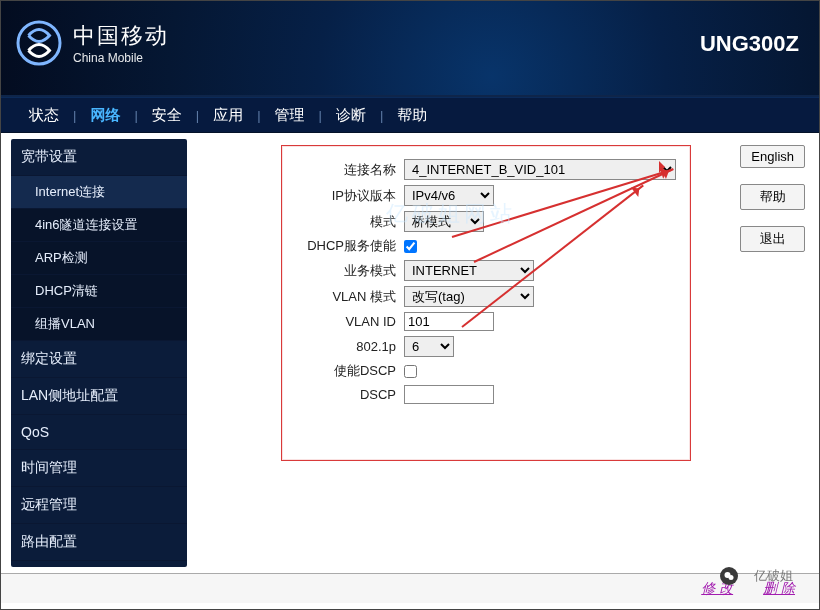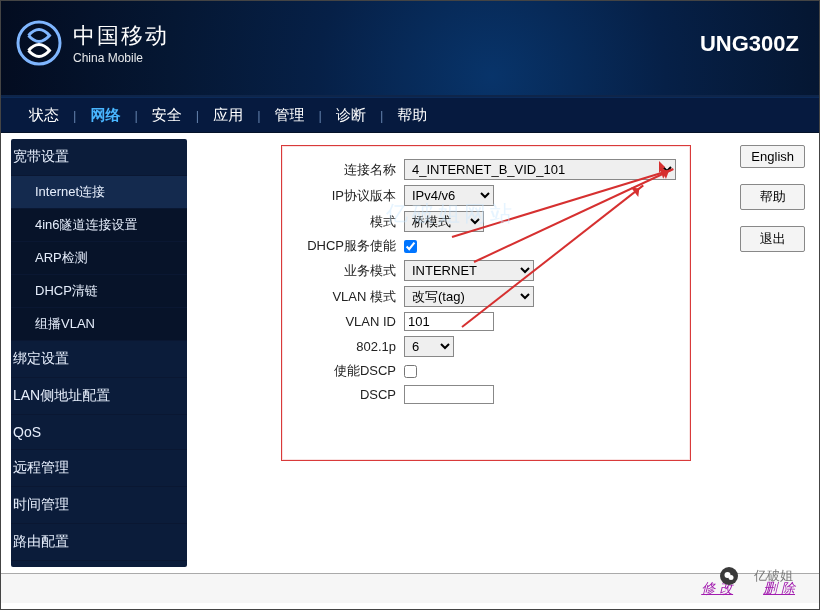--- a/index.html
+++ b/index.html
@@ -31,21 +31,21 @@
     display: flex; align-items: center;
     padding: 0 14px;
     border-top: 1px solid #0b2a59;
     border-bottom: 1px solid #041229;
   }
   .navbar .item { color: #fff; padding: 0 14px; font-size: 15px; cursor: pointer; text-align:center; }
   .navbar .sep { color: #5f7da8; }
   .navbar .item.active { color: #49b6ff; font-weight: bold; }
   .body { display: flex; padding: 6px 10px; gap: 10px; height: 440px; }
   .sidebar { width: 176px; background: #0b1c3a; border-radius: 2px; padding-bottom:8px; }
-  .sidecat { color: #e6eefc; font-size:14px; padding: 9px 2px; border-bottom: 1px solid #0a1732; cursor:pointer; }
+  .sidecat { color: #e6eefc; font-size:14px; padding: 9px 10px; border-bottom: 1px solid #0a1732; cursor:pointer; }
   .subitem { color: #e6eefc; background:#071329; font-size:13px; padding: 7px 10px 7px 24px; border-bottom: 1px solid #0a1732; cursor:pointer; }
   .subitem.active { background: #142a4e; }
   .main { flex:1; position: relative; }
   .panel {
     position: absolute; left: 84px; top: 6px; width: 410px; height: 316px;
     border: 1.5px solid #d93a3a;
     background: #fff;
     box-shadow: 0 0 0 1px rgba(217,58,58,.15) inset;
     padding: 8px 14px 8px 24px;
   }
@@ -116,22 +116,22 @@
   <div class="sidebar">
     <div class="sidecat">宽带设置</div>
     <div class="subitem active">Internet连接</div>
     <div class="subitem">4in6隧道连接设置</div>
     <div class="subitem">ARP检测</div>
     <div class="subitem">DHCP清链</div>
     <div class="subitem">组播VLAN</div>
     <div class="sidecat">绑定设置</div>
     <div class="sidecat">LAN侧地址配置</div>
     <div class="sidecat">QoS</div>
+    <div class="sidecat">时间管理</div>
     <div class="sidecat">远程管理</div>
-    <div class="sidecat">时间管理</div>
     <div class="sidecat">路由配置</div>
   </div>
 
   <div class="main">
     <div class="panel">
 
       <div class="row">
         <div class="lab">连接名称</div>
         <div class="ctl">
             <select class="full"><option>4_INTERNET_B_VID_101</option></select>

